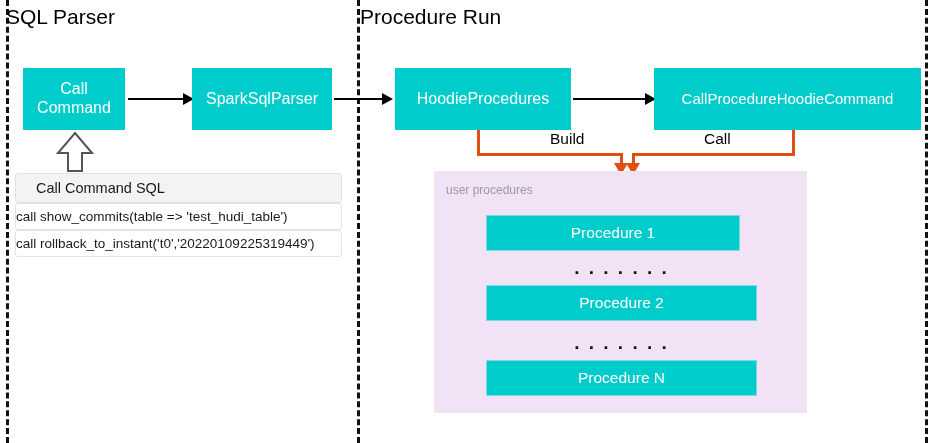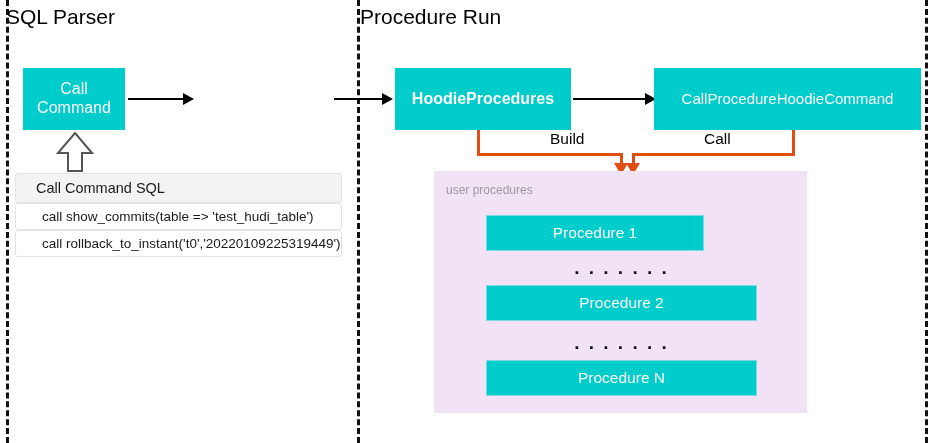--- a/index.html
+++ b/index.html
@@ -72,21 +72,21 @@
 
   
   .sql-table {
     position: absolute;
     box-sizing: border-box;
   }
   .sql-row {
     box-sizing: border-box;
     border: 1px solid #e2e2e2;
     border-radius: 3px;
-    padding: 5px 26px;
+    padding: 5px 0;
     font-size: 13.5px;
     color: #1a1a1a;
     background: #ffffff;
     white-space: nowrap;
     overflow: hidden;
   }
   .sql-row.header {
     background: #f3f3f3;
     font-size: 14.5px;
     padding: 6px 20px;
@@ -161,37 +161,38 @@
   <div class="section-title" style="left:360px; top:5px; width:565px;">Procedure Run</div>
 
   <div class="node" style="left:23px; top:68px; width:102px; height:62px; flex-direction:column;">
     <span>Call</span>
     <span>Command</span>
   </div>
 
   <div class="arrow-line" style="left:128px; top:98px; width:55px;"></div>
   <div class="arrow-head" style="left:183px; top:93px;"></div>
 
+  <div class="node" style="left:192px; top:68px; width:140px; height:62px;">SparkSqlParser</div>
 
   <div class="arrow-line" style="left:334px; top:98px; width:50px;"></div>
   <div class="arrow-head" style="left:382px; top:93px;"></div>
 
   <div class="block-arrow" style="left:56px; top:131px; width:38px; height:42px;">
     <svg width="38" height="42" viewBox="0 0 38 42">
       <polygon points="19,2 36,22 26,22 26,40 12,40 12,22 2,22" fill="#ffffff" stroke="#555555" stroke-width="2" stroke-linejoin="miter"></polygon>
     </svg>
   </div>
 
   <div class="sql-table" style="left:15px; top:173px; width:327px;">
     <div class="sql-row header">Call Command SQL</div>
     <div class="sql-row">call show_commits(table =&gt; 'test_hudi_table')</div>
     <div class="sql-row">call rollback_to_instant('t0','20220109225319449')</div>
   </div>
 
-  <div class="node" style="left:395px; top:68px; width:176px; height:62px;font-weight:bold;">HoodieProcedures</div>
+  <div class="node" style="left:395px; top:68px; width:176px; height:62px;">HoodieProcedures</div>
 
   <div class="arrow-line" style="left:573px; top:98px; width:72px;"></div>
   <div class="arrow-head" style="left:645px; top:93px;"></div>
 
   <div class="node small" style="left:654px; top:68px; width:267px; height:62px;">CallProcedureHoodieCommand</div>
 
   <div class="orange-seg" style="left:477px; top:130px; width:3px; height:26px;"></div>
 
   <div class="orange-seg" style="left:477px; top:153px; width:146px; height:3px;"></div>
 
@@ -202,21 +203,21 @@
   <div class="orange-seg" style="left:792px; top:130px; width:3px; height:26px;"></div>
   <div class="orange-seg" style="left:632px; top:153px; width:163px; height:3px;"></div>
   <div class="orange-seg" style="left:632px; top:153px; width:3px; height:11px;"></div>
   <div class="orange-head" style="left:626px; top:163px;"></div>
   <div class="conn-label" style="left:700px; top:130px;">Call</div>
 
   <div class="proc-panel" style="left:434px; top:171px; width:373px; height:242px;"></div>
 
   <div class="proc-panel-label" style="left:446px; top:183px;text-align:right;">user procedures</div>
 
-  <div class="proc-box" style="left:486px; top:215px; width:218px; height:36px;">Procedure 1</div>
+  <div class="proc-box" style="left:486px; top:215px; width:254px; height:36px;">Procedure 1</div>
 
   <div class="ellipsis" style="left:486px; top:258px; width:271px;">. . . . . . .</div>
 
   <div class="proc-box" style="left:486px; top:285px; width:271px; height:36px;">Procedure 2</div>
 
   <div class="ellipsis" style="left:486px; top:333px; width:271px;">. . . . . . .</div>
 
   <div class="proc-box" style="left:486px; top:360px; width:271px; height:36px;">Procedure N</div>
 
 </div>

